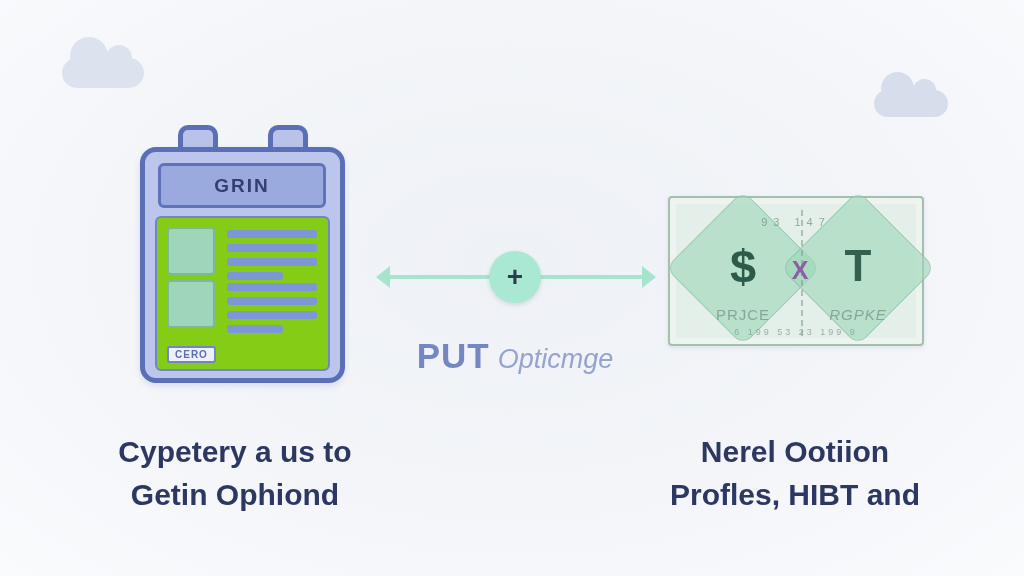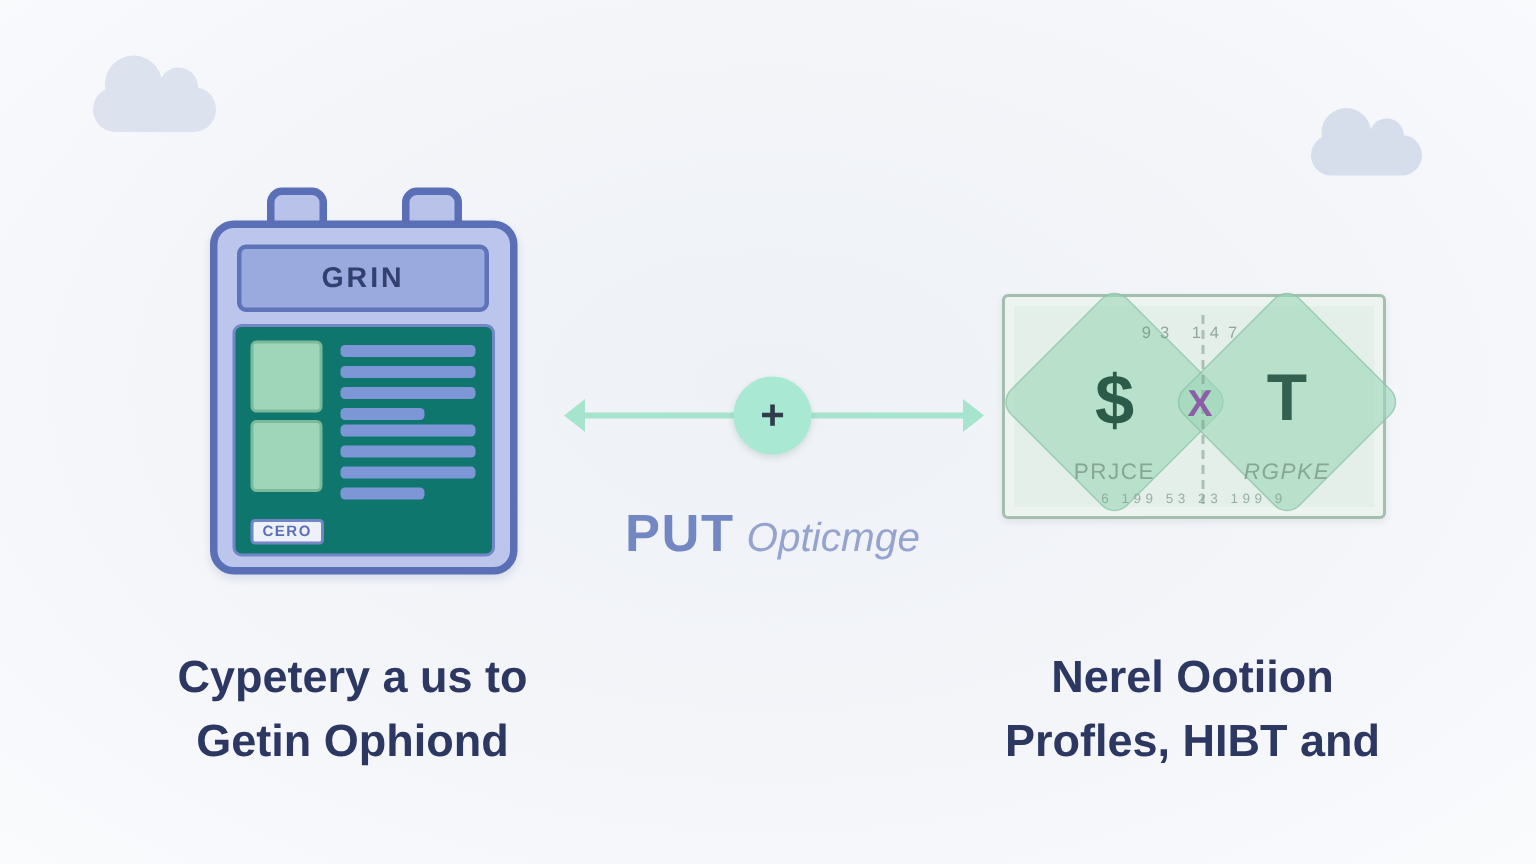--- a/index.html
+++ b/index.html
@@ -38,21 +38,21 @@
     box-shadow: 0 3px 6px rgba(70,90,150,.15);
   }
   .cal-header {
     position: absolute; left: 13px; top: 11px; width: 168px; height: 45px; box-sizing: border-box;
     background: #9aa9de; border: 3px solid #5f74b8; border-radius: 6px;
     display: flex; align-items: center; justify-content: center;
     font-size: 19px; font-weight: 600; color: #32406f; letter-spacing: 2px;
   }
   .cal-panel {
     position: absolute; left: 10px; top: 64px; width: 175px; height: 155px; box-sizing: border-box;
-    background: #0f766e; border: 2px solid #7285c5; border-radius: 6px;
+    background: #84cc16; border: 2px solid #7285c5; border-radius: 6px;
     padding: 9px 8px 6px 10px; display: flex; flex-direction: column; gap: 0;
   }
   .cal-row { display: flex; gap: 12px; align-items: flex-start; }
   .cal-square {
     width: 48px; height: 48px; flex: 0 0 auto; box-sizing: border-box;
     background: #9fd6ba; border: 2px solid #7cb99a; border-radius: 4px;
   }
   .cal-bars { display: flex; flex-direction: column; gap: 6px; padding-top: 3px; flex: 1; }
   .cal-bar { height: 8px; background: #7d96d6; border-radius: 3px; }
   .cal-bar.w-long  { width: 90px; }

